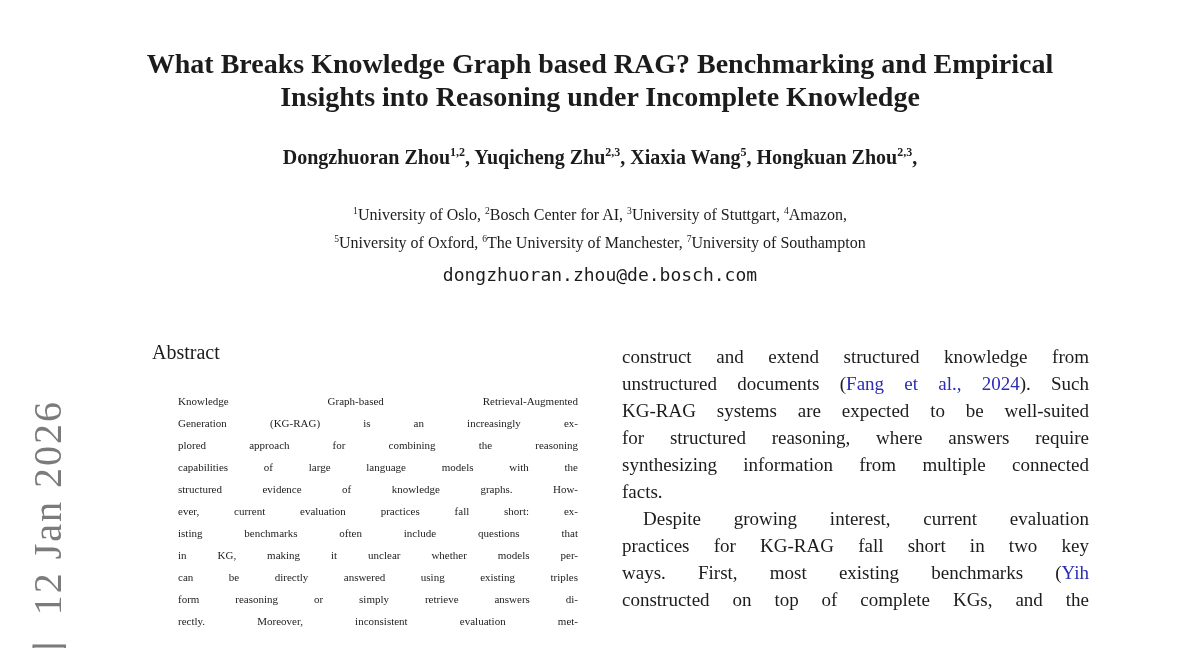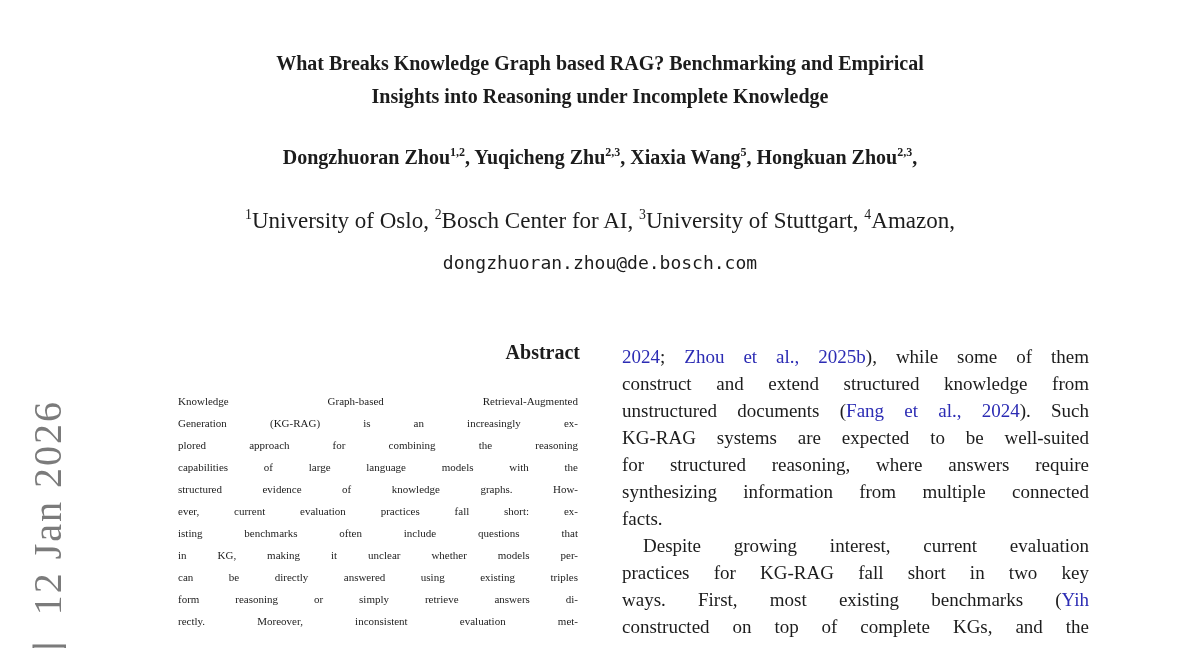--- a/index.html
+++ b/index.html
@@ -14,38 +14,38 @@
 
   .watermark {
     position: absolute; left: 24px; top: 670px;
     transform: rotate(-90deg); transform-origin: 0 0;
     white-space: pre; font-size: 40px; letter-spacing: 2px;
     color: var(--wm, #7b7b7b);
     font-family: "Liberation Serif", serif;
   }
 
   .title { position: absolute; top: 47px; left: 0; width: 1200px; text-align: center;
-           font-size: 20px; font-weight: bold; line-height: 33px; }
+           font-size: 28px; font-weight: bold; line-height: 33px; }
   .title > div { white-space: nowrap; }
 
   .authors { position: absolute; top: 143px; left: 0; width: 1200px; text-align: center;
              font-size: 20px; font-weight: bold; line-height: 29px; }
   .author-line { white-space: nowrap; }
 
   sup { font-size: 60%; vertical-align: super; line-height: 0; }
 
-  .affils { position: absolute; top: 207px; left: 0; width: 1200px; text-align: center;
-            font-size: 23px; line-height: 28px; }
+  .affils { position: absolute; top: 201px; left: 0; width: 1200px; text-align: center;
+            font-size: 16px; line-height: 28px; }
   .affil-line { white-space: nowrap; }
 
-  .email { position: absolute; top: 252px; left: 0; width: 1200px; text-align: center;
+  .email { position: absolute; top: 264px; left: 0; width: 1200px; text-align: center;
            font-family: "DejaVu Sans Mono", monospace; font-size: 18px; }
 
   .abstract { position: absolute; left: 152px; top: 340px; width: 428px; }
-  .abstract-heading { text-align: right; font-size: 20px; font-weight: bold; line-height: 24px; }
+  .abstract-heading { text-align: left; font-size: 20px; font-weight: normal; line-height: 24px; }
   .abstract-body { margin: 26px 2px 0 26px; width: 400px; font-size: 11px; line-height: 22px; }
 
   .right-col { position: absolute; left: 622px; top: 343px; width: 467px;
                font-size: 19px; line-height: 27px; }
 
   .jl { text-align: justify; text-align-last: justify; }
   .jl.end { text-align-last: left; }
   .jl.indent { text-indent: 21px; }
 
   .cite { color: var(--cite, #2c2cb4); cursor: pointer; }
@@ -61,20 +61,21 @@
     <div>What Breaks Knowledge Graph based RAG? Benchmarking and Empirical</div>
     <div>Insights into Reasoning under Incomplete Knowledge</div>
   </div>
 
   <div class="authors">
       <div class="author-line"><span>Dongzhuoran Zhou</span><sup>1,2</sup><span>, Yuqicheng Zhu</span><sup>2,3</sup><span>, Xiaxia Wang</span><sup>5</sup><span>, Hongkuan Zhou</span><sup>2,3</sup><span>,</span></div>
     </div>
 
   <div class="affils">
       <div class="affil-line"><sup>1</sup><span>University of Oslo, </span><sup>2</sup><span>Bosch Center for AI, </span><sup>3</sup><span>University of Stuttgart, </span><sup>4</sup><span>Amazon,</span></div>
+      <div class="affil-line"><sup>5</sup><span>University of Oxford, </span><sup>6</sup><span>The University of Manchester, </span><sup>7</sup><span>University of Southampton</span></div>
     </div>
 
   <div class="email">dongzhuoran.zhou@de.bosch.com</div>
 
   <div class="abstract">
     <div class="abstract-heading">Abstract</div>
     <div class="abstract-body">
         <div class="jl">Knowledge Graph-based Retrieval-Augmented</div>
         <div class="jl">Generation (KG-RAG) is an increasingly ex-</div>
         <div class="jl">plored approach for combining the reasoning</div>
@@ -83,21 +84,20 @@
         <div class="jl">ever, current evaluation practices fall short: ex-</div>
         <div class="jl">isting benchmarks often include questions that</div>
         <div class="jl">in KG, making it unclear whether models per-</div>
         <div class="jl">can be directly answered using existing triples</div>
         <div class="jl">form reasoning or simply retrieve answers di-</div>
         <div class="jl">rectly. Moreover, inconsistent evaluation met-</div>
       </div>
   </div>
 
   <div class="right-col">
-      <div class="jl"><span class="cite">2024</span><span>; </span><span class="cite">Zhou et al., 2025b</span><span>), while some of them</span></div>
       <div class="jl"><span>construct and extend structured knowledge from</span></div>
       <div class="jl"><span>unstructured documents (</span><span class="cite">Fang et al., 2024</span><span>). Such</span></div>
       <div class="jl"><span>KG-RAG systems are expected to be well-suited</span></div>
       <div class="jl"><span>for structured reasoning, where answers require</span></div>
       <div class="jl"><span>synthesizing information from multiple connected</span></div>
       <div class="jl end"><span>facts.</span></div>
       <div class="jl indent"><span>Despite growing interest, current evaluation</span></div>
       <div class="jl"><span>practices for KG-RAG fall short in two key</span></div>
       <div class="jl"><span>ways.  First, most existing benchmarks  (</span><span class="cite">Yih</span></div>
       <div class="jl"><span>constructed on top of complete KGs, and the</span></div>

